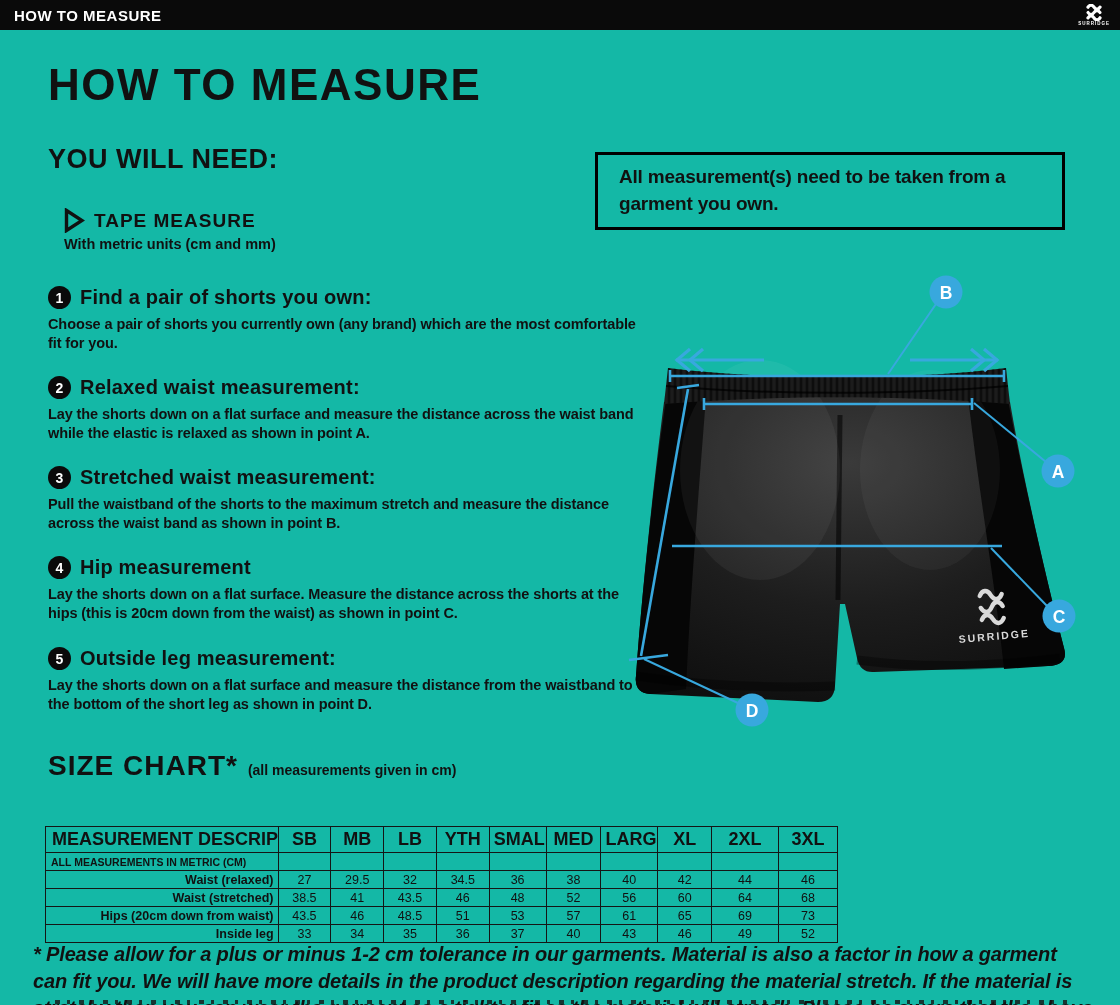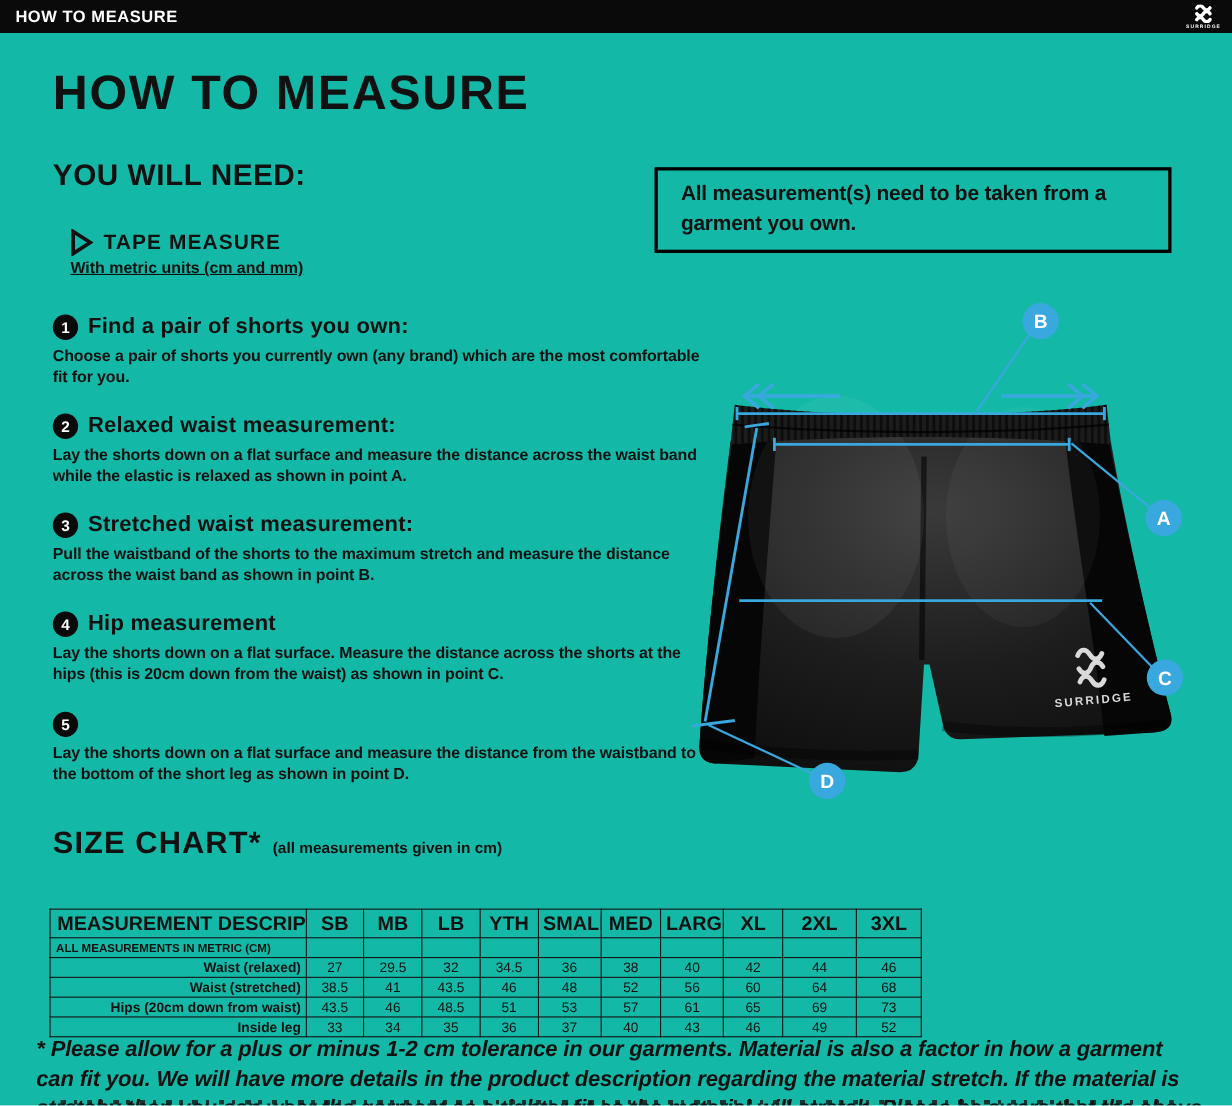--- a/index.html
+++ b/index.html
@@ -19,21 +19,21 @@
 
   
   .note-box{position:absolute;left:595px;top:152px;width:470px;box-sizing:border-box;
             border:3px solid #000;padding:9px 21px;}
   .note-box p{margin:0;font-size:19px;font-weight:bold;line-height:1.42;letter-spacing:-.2px;}
 
   
   .tool{position:absolute;left:48px;top:208px;margin-left:16px;}
   .tool-top{display:flex;align-items:center;gap:9px;}
   .tool-name{font-size:19px;font-weight:bold;letter-spacing:1px;}
-  .tool-detail{font-size:14.5px;font-weight:bold;margin-top:3px;text-decoration:underline;}
+  .tool-detail{font-size:14.5px;font-weight:bold;margin-top:3px;}
 
   
   .steps{position:absolute;left:48px;top:286px;width:592px;height:440px;}
   .step{position:absolute;left:0;width:592px;}
   .step-head{display:flex;align-items:center;gap:9px;}
   .step-num{width:23px;height:23px;border-radius:50%;background:#0a0a0a;color:#fff;
             display:flex;align-items:center;justify-content:center;
             font-size:14px;font-weight:bold;flex:0 0 auto;}
   .step-title{font-size:20px;font-weight:bold;letter-spacing:.2px;}
   .step-body{margin:6px 0 0 0;font-size:14.5px;font-weight:bold;line-height:1.33;letter-spacing:-.1px;}
@@ -122,20 +122,21 @@
     <div class="step" style="top:270px">
       <div class="step-head">
         <span class="step-num">4</span>
         <span class="step-title">Hip measurement</span>
       </div>
       <p class="step-body">Lay the shorts down on a flat surface. Measure the distance across the shorts at the hips (this is 20cm down from the waist)  as shown in point C.</p>
     </div>
     <div class="step" style="top:361px">
       <div class="step-head">
         <span class="step-num">5</span>
+        <span class="step-title">Outside leg measurement:</span>
       </div>
       <p class="step-body">Lay the shorts down on a flat surface and measure the distance from the waistband to the bottom of the short leg as shown in point D.</p>
     </div>
   </div>
 
   <div class="figure">
     <svg width="520" height="490" viewBox="600 250 520 490" font-family="Liberation Sans, sans-serif">
       <defs>
         <radialGradient id="bodyGrad" cx="0.5" cy="0.22" r="0.95">
           <stop offset="0" stop-color="#3a3a3a"></stop>

